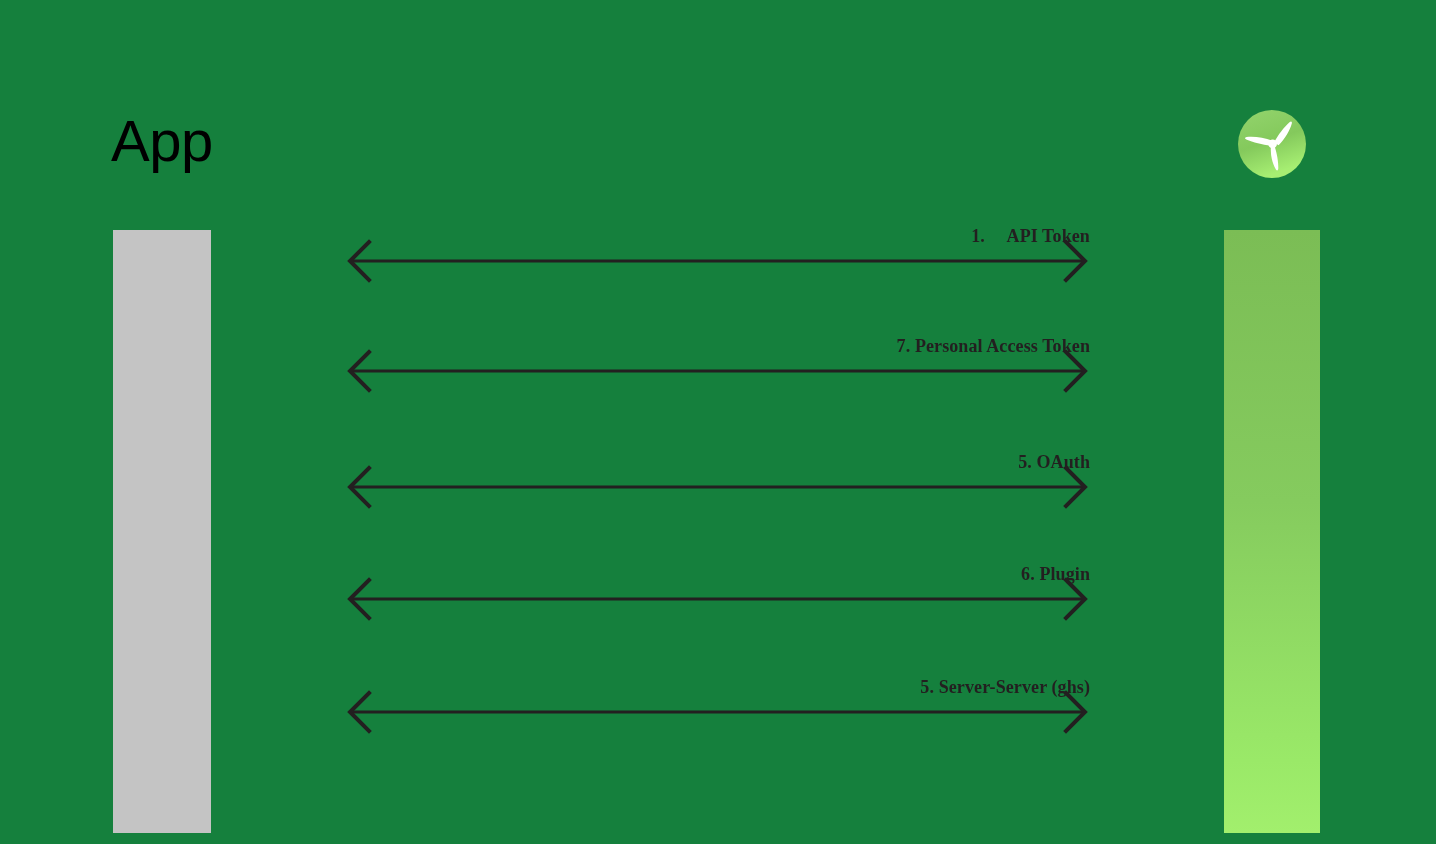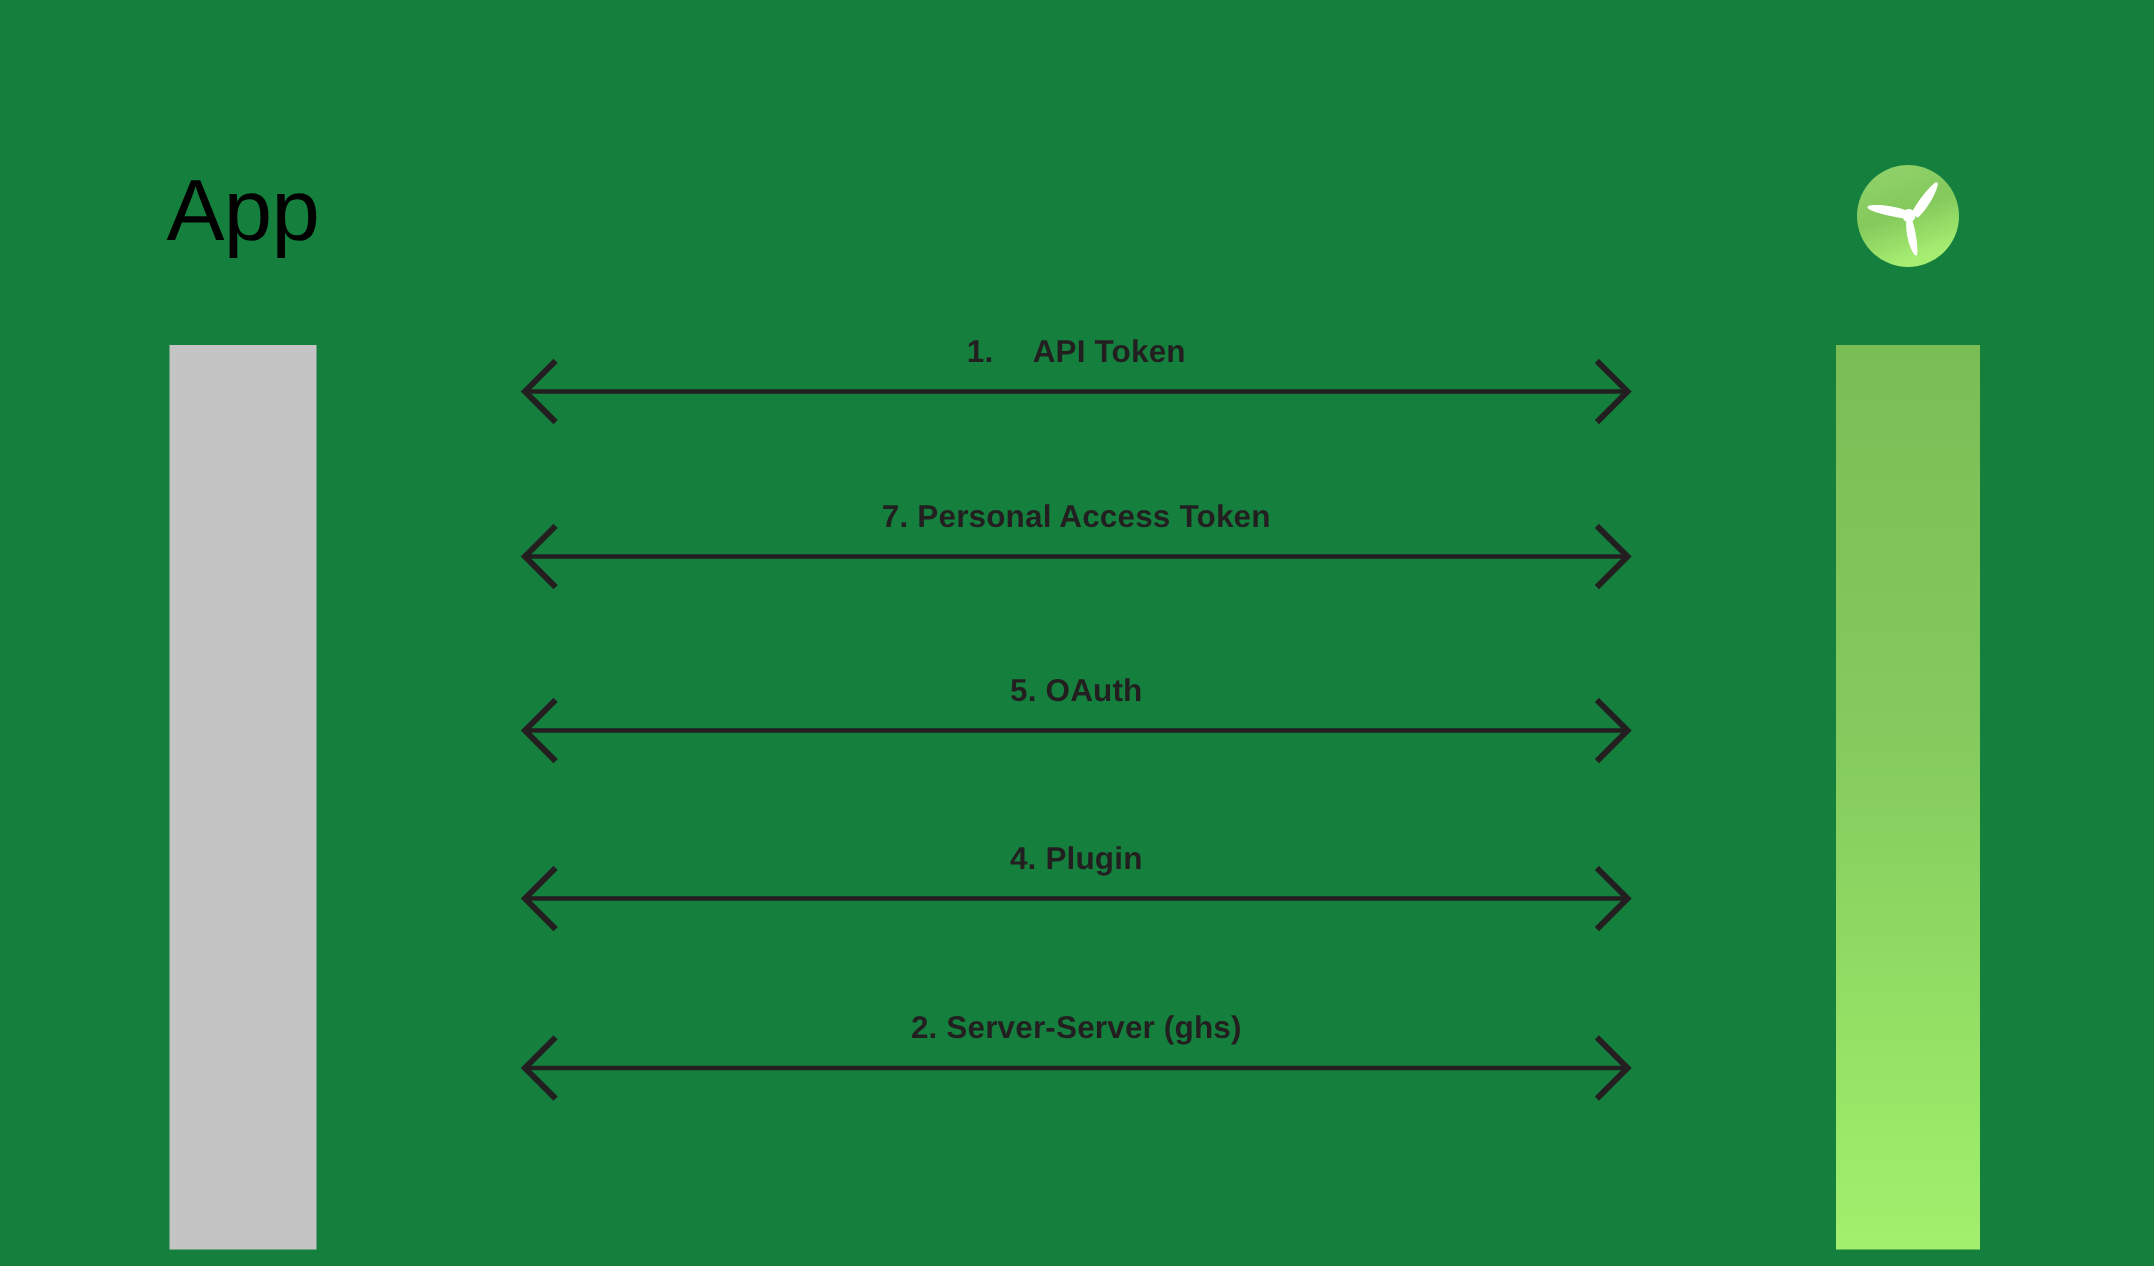--- a/index.html
+++ b/index.html
@@ -66,23 +66,23 @@
     position: absolute;
     left: 345px;
     width: 745px;
     height: 0;
   }
   .message .msg-label {
     position: absolute;
     left: 0;
     width: 100%;
     bottom: 14px;
-    text-align: center;
-    font-family: Liberation Sans, sans-serif;
-    font-size: 21px;
+    text-align: right;
+    font-family: Liberation Serif, serif;
+    font-size: 18px;
     font-weight: bold;
     color: #231f20;
     white-space: pre;
     letter-spacing: 0.1px;
   }
   .message .msg-arrow {
     position: absolute;
     left: 0;
     top: -25px;
     width: 745px;
@@ -145,30 +145,30 @@
   <div class="message" style="top:487px;">
     <div class="msg-label">5. OAuth</div>
     <svg class="msg-arrow" viewBox="0 0 745 50">
       <line x1="6" y1="25" x2="739" y2="25" stroke="#231f20" stroke-width="3"></line>
       <polyline points="24,6 5,25 24,44" fill="none" stroke="#231f20" stroke-width="4" stroke-linecap="square"></polyline>
       <polyline points="721,6 740,25 721,44" fill="none" stroke="#231f20" stroke-width="4" stroke-linecap="square"></polyline>
     </svg>
   </div>
 
   <div class="message" style="top:599px;">
-    <div class="msg-label">4. Plugin</div>
+    <div class="msg-label">6. Plugin</div>
     <svg class="msg-arrow" viewBox="0 0 745 50">
       <line x1="6" y1="25" x2="739" y2="25" stroke="#231f20" stroke-width="3"></line>
       <polyline points="24,6 5,25 24,44" fill="none" stroke="#231f20" stroke-width="4" stroke-linecap="square"></polyline>
       <polyline points="721,6 740,25 721,44" fill="none" stroke="#231f20" stroke-width="4" stroke-linecap="square"></polyline>
     </svg>
   </div>
 
   <div class="message" style="top:712px;">
-    <div class="msg-label">2. Server-Server (ghs)</div>
+    <div class="msg-label">5. Server-Server (ghs)</div>
     <svg class="msg-arrow" viewBox="0 0 745 50">
       <line x1="6" y1="25" x2="739" y2="25" stroke="#231f20" stroke-width="3"></line>
       <polyline points="24,6 5,25 24,44" fill="none" stroke="#231f20" stroke-width="4" stroke-linecap="square"></polyline>
       <polyline points="721,6 740,25 721,44" fill="none" stroke="#231f20" stroke-width="4" stroke-linecap="square"></polyline>
     </svg>
   </div>
 
 </div>
 
 </body></html>

